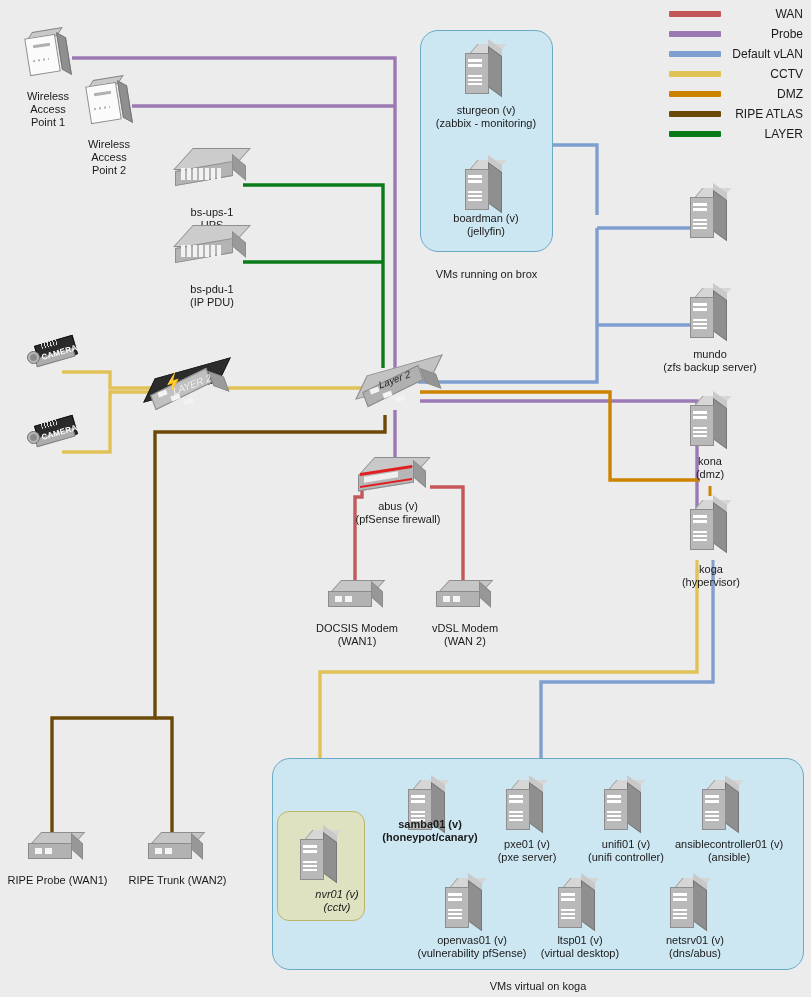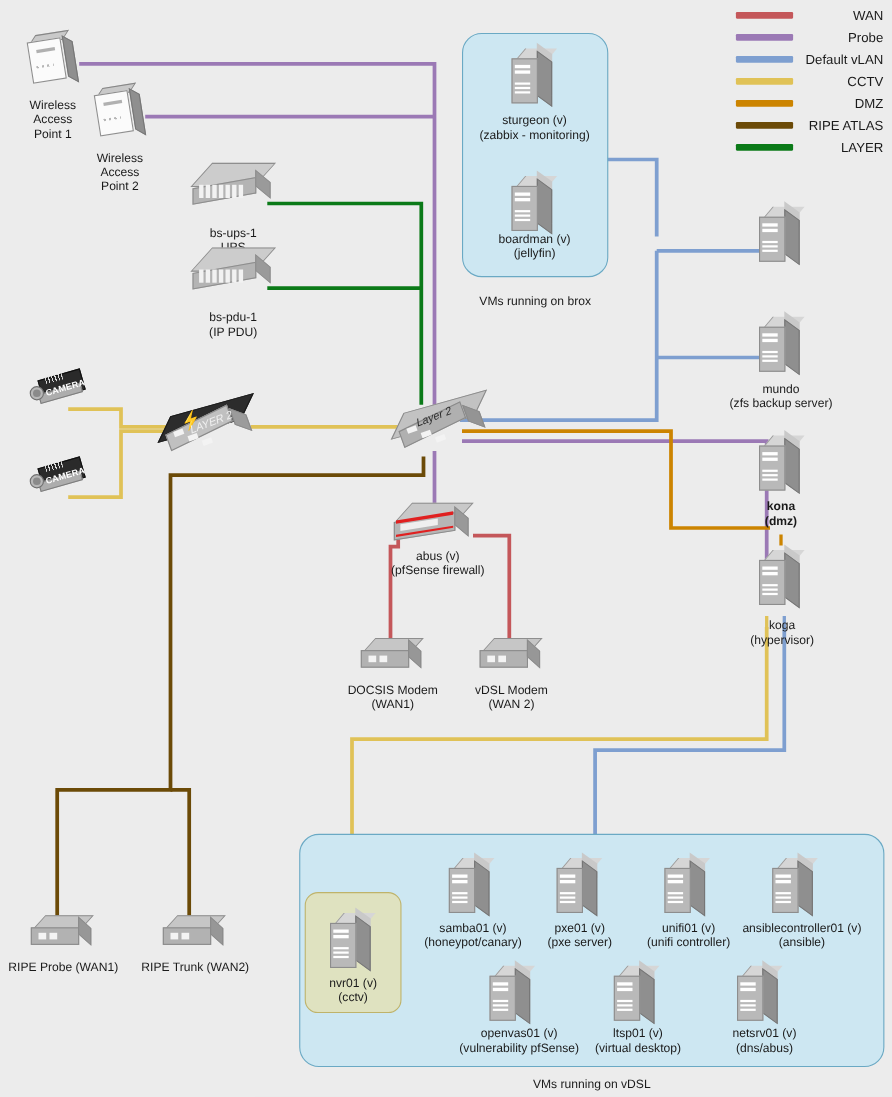--- a/index.html
+++ b/index.html
@@ -256,21 +256,21 @@
       <path d="M710,486 L710,496" stroke="#cc8400" stroke-width="3"></path>
       <path d="M697,560 L697,572" stroke="#e0c257" stroke-width="3"></path>
       <path d="M713,560 L713,572" stroke="#7e9fd0" stroke-width="3"></path>
     </g>
   </svg>
 
   <div class="group-box" style="left:420px;top:30px;width:133px;height:222px;"></div>
   <div class="grp-label" style="left:420px;top:268px;width:133px;">VMs running on brox</div>
 
   <div class="group-box" style="left:272px;top:758px;width:532px;height:212px;"></div>
-  <div class="grp-label" style="left:272px;top:980px;width:532px;">VMs running on vDSL</div>
+  <div class="grp-label" style="left:272px;top:980px;width:532px;">VMs virtual on koga</div>
 
   <div class="group-box cctv" style="left:277px;top:811px;width:88px;height:110px;"></div>
 
   <div id="legend">
     <div class="leg-row">
       <span class="leg-swatch" style="background:#c4575a;"></span>
       <span class="leg-text">WAN</span>
     </div>
     <div class="leg-row">
       <span class="leg-swatch" style="background:#9b79b5;"></span>
@@ -473,21 +473,21 @@
         <div class="topr"></div>
         <div class="side"></div>
         <div class="front"></div>
       <div class="slot s1"></div>
         <div class="slot s2"></div>
       <div class="slot s3"></div>
         <div class="slot s4"></div>
         <div class="slot s5"></div>
     </div>
   </div>
-  <div class="lbl" style="left:660px;top:455px;width:100px;font-weight:bold;">kona
+  <div class="lbl" style="left:660px;top:455px;width:100px;">kona
 (dmz)</div>
 
   <div class="node" style="left:688px;top:500px;">
     <div class="server">
       <div class="top"></div>
         <div class="topr"></div>
         <div class="side"></div>
         <div class="front"></div>
       <div class="slot s1"></div>
         <div class="slot s2"></div>
@@ -564,37 +564,37 @@
         <div class="topr"></div>
         <div class="side"></div>
         <div class="front"></div>
       <div class="slot s1"></div>
         <div class="slot s2"></div>
       <div class="slot s3"></div>
         <div class="slot s4"></div>
         <div class="slot s5"></div>
     </div>
   </div>
-  <div class="lbl" style="left:276px;top:888px;width:90px;">nvr01 (v)
+  <div class="lbl" style="left:292px;top:888px;width:90px;font-style:italic;">nvr01 (v)
 (cctv)</div>
 
   <div class="node" style="left:406px;top:780px;">
     <div class="server">
       <div class="top"></div>
         <div class="topr"></div>
         <div class="side"></div>
         <div class="front"></div>
       <div class="slot s1"></div>
         <div class="slot s2"></div>
       <div class="slot s3"></div>
         <div class="slot s4"></div>
         <div class="slot s5"></div>
     </div>
   </div>
-  <div class="lbl" style="left:365px;top:838px;width:130px;">samba01 (v)
+  <div class="lbl" style="left:365px;top:818px;width:130px;font-weight:bold;">samba01 (v)
 (honeypot/canary)</div>
 
   <div class="node" style="left:504px;top:780px;">
     <div class="server">
       <div class="top"></div>
         <div class="topr"></div>
         <div class="side"></div>
         <div class="front"></div>
       <div class="slot s1"></div>
         <div class="slot s2"></div>

